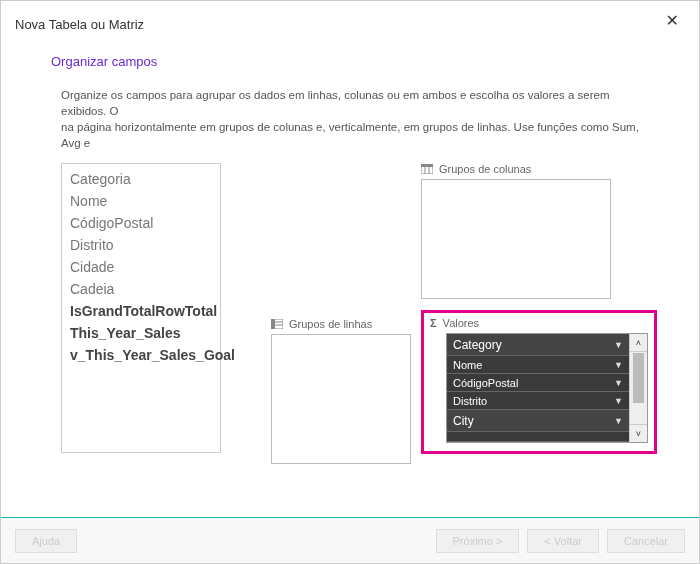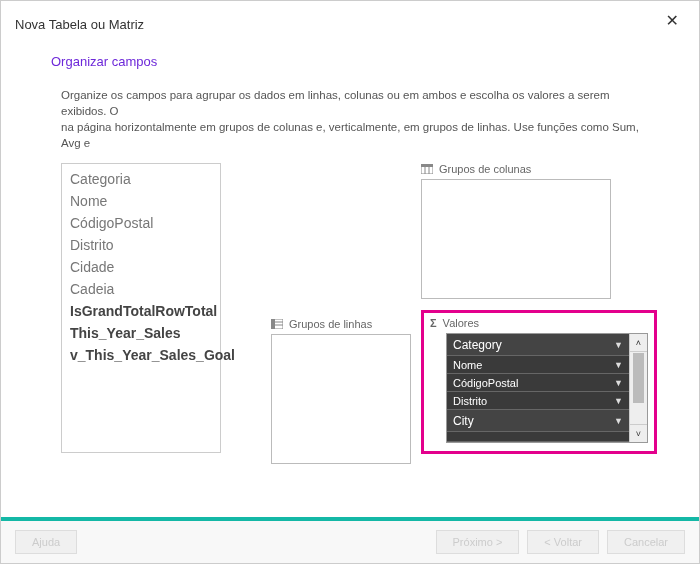--- a/index.html
+++ b/index.html
@@ -26,21 +26,21 @@
   .values-list { flex: 1; }
   .value-row { display: flex; align-items: center; justify-content: space-between; background: #3a3a3a; color: #fff; font-size: 11px; padding: 0 6px; height: 18px; border-bottom: 1px solid #666; }
   .value-row.big { height: 22px; font-size: 12px; background: #444; }
   .value-row.clip { height: 10px; overflow: hidden; }
   .chev { font-size: 9px; color: #ddd; }
   .scrollbar { width: 18px; background: #eee; display: flex; flex-direction: column; border-left: 1px solid #ccc; }
   .scroll-btn { height: 18px; display: flex; align-items: center; justify-content: center; font-size: 9px; color: #333; cursor: pointer; border-bottom: 1px solid #ccc; }
   .scroll-btn.bot { border-top: 1px solid #ccc; border-bottom: none; }
   .scroll-thumb { background: #bbb; margin: 1px 3px; height: 50px; }
   .scroll-track { flex: 1; }
-  .footer { position: absolute; bottom: 0; left: 0; right: 0; height: 46px; border-top: 4px solid #14b8a6; background: #f8f8f8; display: flex; align-items: center; padding: 0 14px; }
+  .footer { position: absolute; bottom: 0; left: 0; right: 0; height: 46px; border-top: 1px solid #14b8a6; background: #f8f8f8; display: flex; align-items: center; padding: 0 14px; }
   .btn { border: 1px solid #ddd; background: #f0f0f0; color: #ccc; font-size: 11px; padding: 5px 16px; margin-left: 8px; cursor: default; }
   .btn.help { margin-left: 0; }
   .spacer { flex: 1; }
   .icon-table { width: 12px; height: 10px; display: inline-block; }
   .icon-table svg { width: 12px; height: 10px; }
 </style>
 </head>
 <body>
 
 <div class="dialog">

